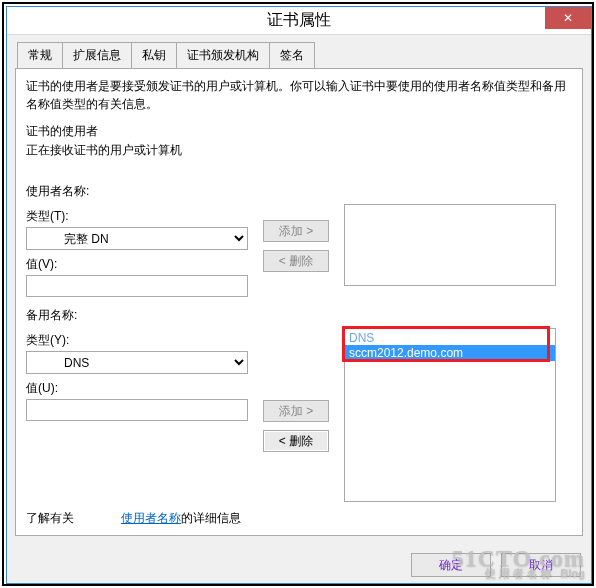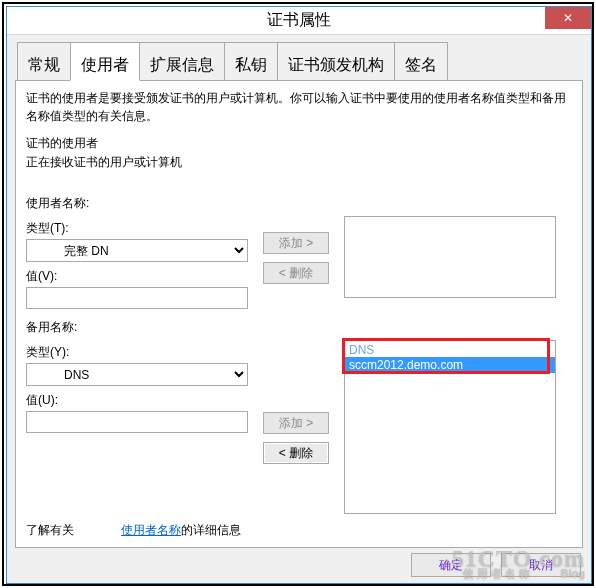--- a/index.html
+++ b/index.html
@@ -21,22 +21,22 @@
   }
   .titlebar .title { font-size:16px; color:#000; }
   .close-btn {
     position:absolute; right:0; top:0; width:46px; height:22px;
     background:#c75050; color:#fff; display:flex; align-items:center; justify-content:center;
     font-family: "Segoe UI Symbol", sans-serif;
   }
   .content { padding:6px 8px 8px 8px; }
   .tabs { display:flex; align-items:flex-end; margin-left:2px; }
   .tab {
-    padding:12px 10px 4px 10px; border:1px solid #a9a9a9; background:#f0f0f0;
-    font-size:16px; margin-right:-1px; position:relative; top:1px;
+    padding:4px 10px 4px 10px; border:1px solid #a9a9a9; background:#f0f0f0;
+    font-size:12px; margin-right:-1px; position:relative; top:1px;
   }
   .tab.active { background:#fff; border-bottom:1px solid #fff; z-index:2; }
   .tab-body {
     border:1px solid #a9a9a9; background:#fff; height:468px; padding:8px 10px 8px 10px;
     position:relative;
   }
   .desc { line-height:1.5; margin-bottom:10px; }
   .sec-title { margin-top:6px; margin-bottom:2px; }
   .sub-desc { margin-bottom:24px; }
   .field-label { margin:6px 0 2px 0; }
@@ -79,38 +79,37 @@
   
   .watermark {
     position:absolute; right:6px; bottom:4px; color:#bfbfbf;
     font-family: Georgia, "Times New Roman", serif;
     font-size:24px; font-weight:bold; letter-spacing:1px;
     text-shadow:0 1px 2px rgba(0,0,0,.25);
     pointer-events:none; line-height:0.9;
     text-align:right; opacity:.85;
   }
   .watermark .sub { font-size:11px; font-family:"Microsoft YaHei"; display:block; color:#bfbfbf; letter-spacing:3px; }
-  .watermark .blog { font-size:11px; font-family:Arial; letter-spacing:0;margin-left:22px; }
+  .watermark .blog { font-size:11px; font-family:Arial; letter-spacing:0; }
 </style>
 </head>
 <body>
 
 <div class="outer-border">
  <div class="chrome-border">
   <div class="titlebar">
     <span class="title">证书属性</span>
     <div class="close-btn">
       <span>✕</span>
     </div>
   </div>
 
   <div class="content">
     <div class="tabs">
       <div class="tab"><span>常规</span></div>
-      <div class="tab active"><span>使用者</span></div>
       <div class="tab"><span>扩展信息</span></div>
       <div class="tab"><span>私钥</span></div>
       <div class="tab"><span>证书颁发机构</span></div>
       <div class="tab"><span>签名</span></div>
     </div>
 
     <div class="tab-body">
       <div class="desc">证书的使用者是要接受颁发证书的用户或计算机。你可以输入证书中要使用的使用者名称值类型和备用名称值类型的有关信息。</div>
       <div class="sec-title">证书的使用者</div>
       <div class="sub-desc">正在接收证书的用户或计算机</div>

